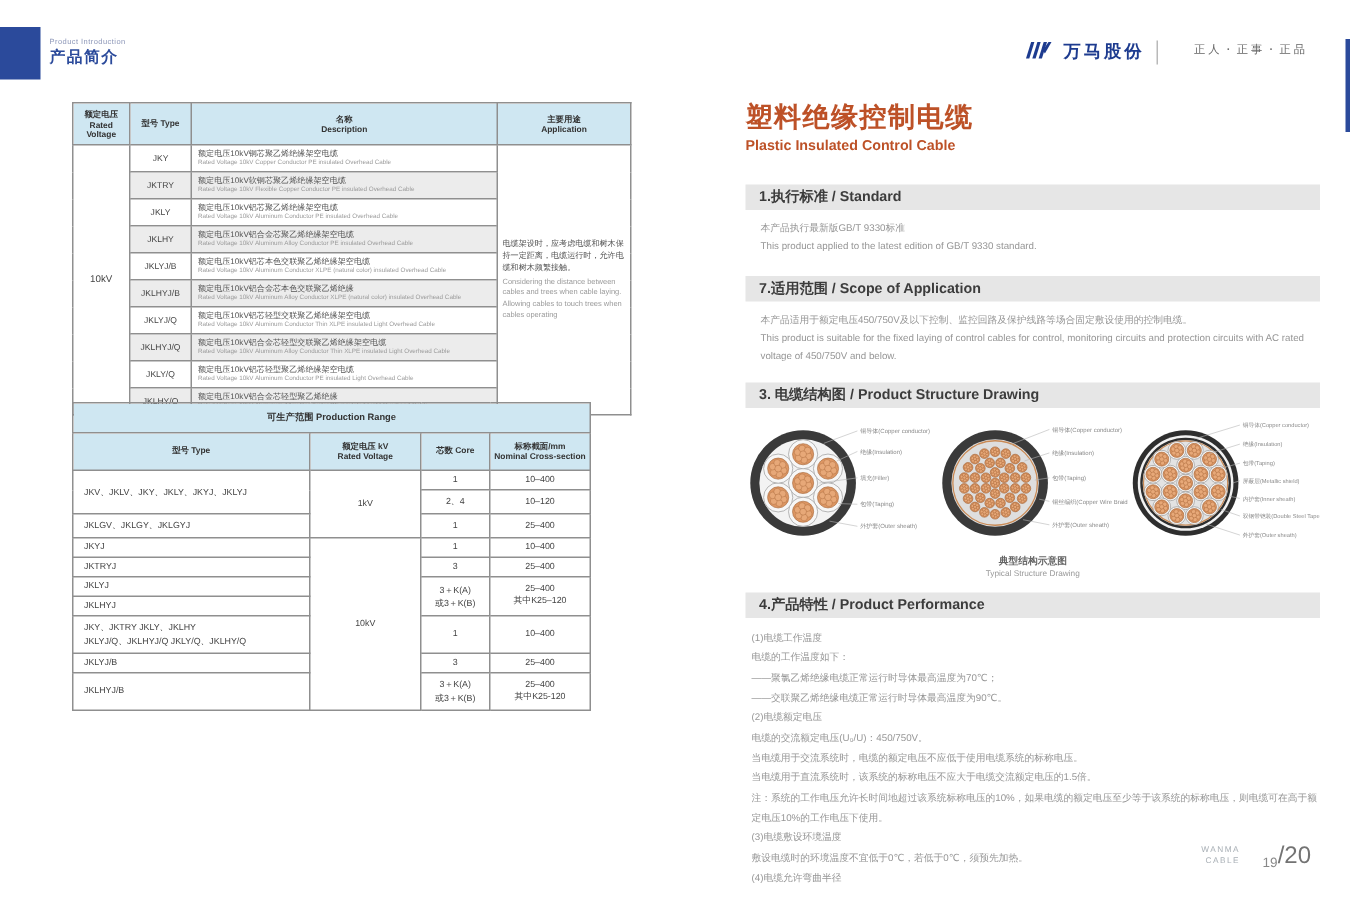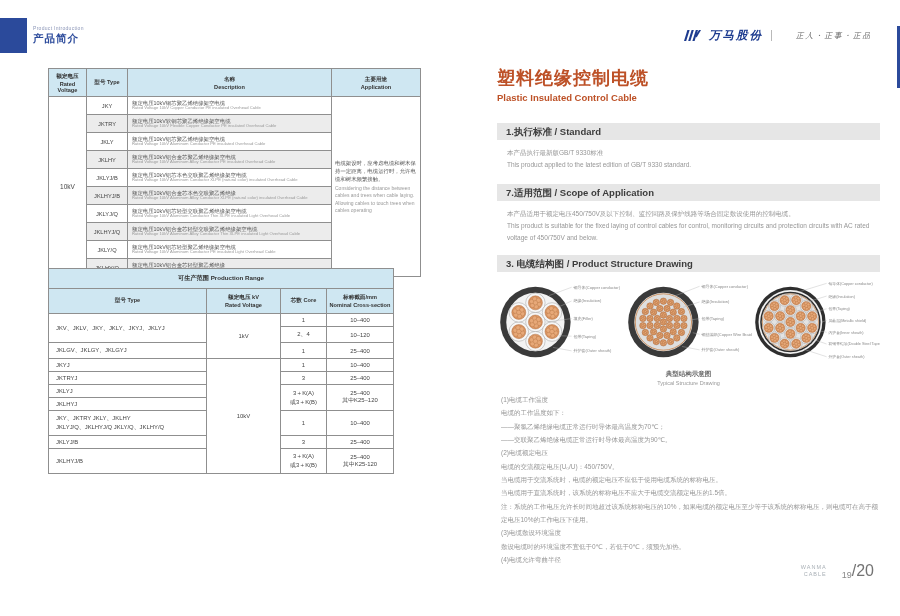--- a/index.html
+++ b/index.html
@@ -5,21 +5,21 @@
   html,body{margin:0;padding:0;background:#fff;}
   .page{position:relative;width:900px;height:616px;background:#ffffff;overflow:hidden;
         font-family:"Liberation Sans","DejaVu Sans",sans-serif;color:#444;}
   .pre{white-space:pre-line;}
 
   
   .corner-block{position:absolute;left:0;top:18px;width:27px;height:35px;background:#2b4a9b;}
   .hdr-text{position:absolute;left:33px;top:26px;line-height:1.1;}
   .hdr-eyebrow{font-size:5px;color:#8d97b8;letter-spacing:.3px;}
   .hdr-title{font-size:10.5px;font-weight:bold;color:#2b4a9b;letter-spacing:1px;margin-top:1px;}
-  .brand{position:absolute;right:28px;top:27px;display:flex;align-items:center;height:16px;font-style:italic;}
+  .brand{position:absolute;right:28px;top:27px;display:flex;height:16px;}
   .brand svg{margin-right:4px;}
   .brand-name{font-size:11.5px;font-weight:bold;color:#1d3b8f;letter-spacing:2px;}
   .brand-slogan{font-size:7.5px;color:#666;letter-spacing:2px;border-left:1px solid #b9b9b9;
                 padding-left:24px;margin-left:8px;line-height:11px;}
   .edge-bar{position:absolute;right:0;top:26px;width:3px;height:62px;background:#2b4a9b;}
 
   
   table{border-collapse:collapse;table-layout:fixed;}
   #table1{position:absolute;left:48px;top:68px;width:372px;}
   #table2{position:absolute;left:48px;top:268px;width:345px;}
@@ -880,20 +880,21 @@
           <text x="77" y="70">双钢带铠装(Double Steel Tape Armor)</text>
           <text x="77" y="83">外护套(Outer sheath)</text>
         </g>
       </svg>
     </div>
     <div class="caption">
       <div class="cap-cn">典型结构示意图</div>
       <div class="cap-en">Typical Structure Drawing</div>
     </div>
 
+    <div class="sec-bar mt4">4.产品特性 / Product Performance</div>
     <div class="perf">
       <p>(1)电缆工作温度</p>
       <p>电缆的工作温度如下：</p>
       <p>——聚氯乙烯绝缘电缆正常运行时导体最高温度为70℃；</p>
       <p>——交联聚乙烯绝缘电缆正常运行时导体最高温度为90℃。</p>
       <p>(2)电缆额定电压</p>
       <p>电缆的交流额定电压(U₀/U)：450/750V。</p>
       <p>当电缆用于交流系统时，电缆的额定电压不应低于使用电缆系统的标称电压。</p>
       <p>当电缆用于直流系统时，该系统的标称电压不应大于电缆交流额定电压的1.5倍。</p>
       <p>注：系统的工作电压允许长时间地超过该系统标称电压的10%，如果电缆的额定电压至少等于该系统的标称电压，则电缆可在高于额定电压10%的工作电压下使用。</p>

